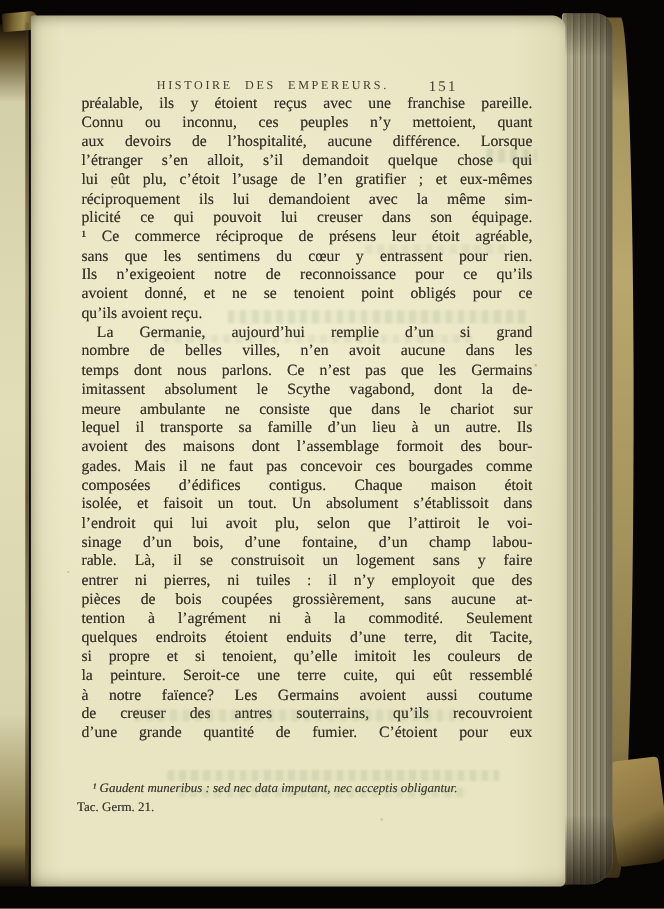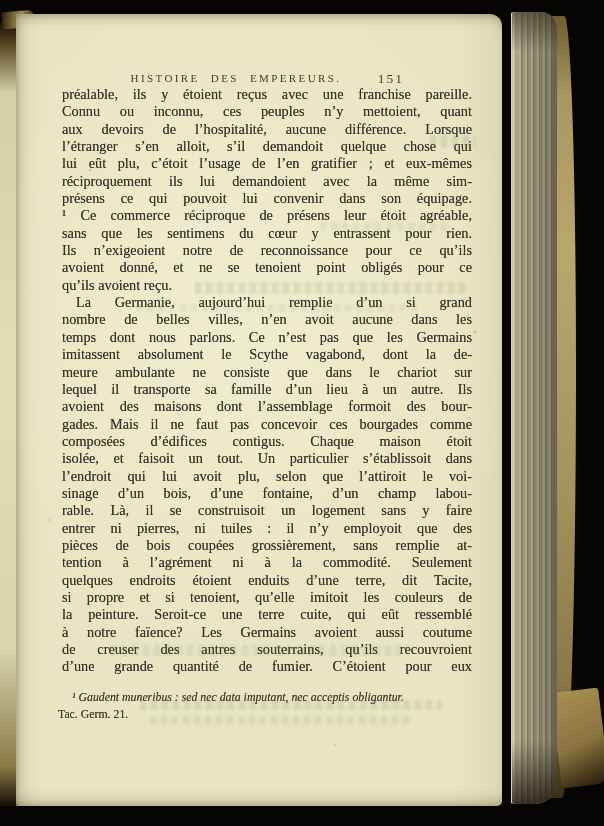--- a/index.html
+++ b/index.html
@@ -40,21 +40,21 @@
     border-radius:3px 6px 2px 2px;transform:rotate(-5deg);
   }
   .gutter-line{
     position:absolute;left:23px;top:20px;width:3px;height:786px;
     background:linear-gradient(180deg,rgba(60,45,18,.2) 0%,rgba(70,52,20,.85) 8%,rgba(90,70,30,.55) 30%,rgba(70,52,20,.8) 55%,rgba(90,70,30,.5) 75%,rgba(50,38,14,.9) 96%,rgba(30,20,8,.4) 100%);
     border-radius:2px;
   }
 
   
   .page{
-    position:absolute;left:16px;top:14px;width:486px;height:792px;
+    position:absolute;left:28px;top:14px;width:486px;height:792px;
     border-radius:3px 12px 5px 2px;
     background:
       radial-gradient(circle 2.5px at 74px 156px, rgba(150,110,40,.45), rgba(150,110,40,0) 70%),
       radial-gradient(circle 2.5px at 459px 318px, rgba(176,80,50,.55), rgba(176,80,50,0) 70%),
       radial-gradient(circle 3px at 319px 731px, rgba(140,120,60,.3), rgba(140,120,60,0) 70%),
       radial-gradient(circle 2px at 34px 506px, rgba(90,70,30,.35), rgba(90,70,30,0) 70%),
       radial-gradient(ellipse 420px 500px at 45% 38%, #f0edcf 0%, rgba(240,237,207,0) 70%),
       linear-gradient(90deg, #ddd9b4 0%, #e9e5c2 6%, #e9e5c2 90%, #ded9b4 100%),
       linear-gradient(180deg, #e4e0bc 0%, #eae6c4 8%, #eae6c4 90%, #dcd8b2 100%);
     background-color:#e9e5c2;
@@ -77,21 +77,21 @@
     margin:0;font-size:14.3px;line-height:17.35px;white-space:nowrap;
     text-align:justify;text-align-last:justify;
     text-shadow:0 0 .5px rgba(54,50,42,.65);
   }
   .line.indent{text-indent:14px;}
   .line.para-end{text-align-last:left;}
 
   
   .footnote{position:absolute;left:42px;top:675px;width:414px;color:#3a362c;}
   .footnote .fn-line{margin:0;font-size:11.8px;line-height:16.5px;text-shadow:0 0 .4px rgba(58,54,44,.6);}
-  .fn-line.fn-italic{font-style:italic;text-indent:14px;}
+  .fn-line.fn-italic{font-style:italic;text-indent:14px;margin-top:19px;}
   .fn-line.fn-roman{font-style:normal;}
 
   
   .ghost{
     position:absolute;border-radius:2px;filter:blur(1.1px);opacity:.5;
     background:repeating-linear-gradient(90deg,rgba(108,140,104,.32) 0 6px,rgba(108,140,104,.07) 6px 11px);
   }
   .g1{left:414px;top:121px;width:46px;height:13px;opacity:.55;}
   .g2{left:179px;top:268px;width:272px;height:12px;}
   .g3{left:120px;top:290px;width:282px;height:8px;opacity:.3;}
@@ -119,41 +119,41 @@
       <span class="page-number">151</span>
     </div>
 
     <div class="body-text">
         <p class="line">préalable, ils y étoient reçus avec une franchise pareille.</p>
         <p class="line">Connu ou inconnu, ces peuples n’y mettoient, quant</p>
         <p class="line">aux devoirs de l’hospitalité, aucune différence. Lorsque</p>
         <p class="line">l’étranger s’en alloit, s’il demandoit quelque chose qui</p>
         <p class="line">lui eût plu, c’étoit l’usage de l’en gratifier ; et eux-mêmes</p>
         <p class="line">réciproquement ils lui demandoient avec la même sim-</p>
-        <p class="line">présens ce qui pouvoit lui convenir dans son équipage.</p>
+        <p class="line">plicité ce qui pouvoit lui creuser dans son équipage.</p>
         <p class="line">¹ Ce commerce réciproque de présens leur étoit agréable,</p>
         <p class="line">sans que les sentimens du cœur y entrassent pour rien.</p>
         <p class="line">Ils n’exigeoient notre de reconnoissance pour ce qu’ils</p>
         <p class="line">avoient donné, et ne se tenoient point obligés pour ce</p>
         <p class="line para-end">qu’ils avoient reçu.</p>
         <p class="line indent">La Germanie, aujourd’hui remplie d’un si grand</p>
         <p class="line">nombre de belles villes, n’en avoit aucune dans les</p>
         <p class="line">temps dont nous parlons. Ce n’est pas que les Germains</p>
         <p class="line">imitassent absolument le Scythe vagabond, dont la de-</p>
         <p class="line">meure ambulante ne consiste que dans le chariot sur</p>
         <p class="line">lequel il transporte sa famille d’un lieu à un autre. Ils</p>
         <p class="line">avoient des maisons dont l’assemblage formoit des bour-</p>
         <p class="line">gades. Mais il ne faut pas concevoir ces bourgades comme</p>
         <p class="line">composées d’édifices contigus. Chaque maison étoit</p>
-        <p class="line">isolée, et faisoit un tout. Un particulier s’établissoit dans</p>
+        <p class="line">isolée, et faisoit un tout. Un absolument s’établissoit dans</p>
         <p class="line">l’endroit qui lui avoit plu, selon que l’attiroit le voi-</p>
         <p class="line">sinage d’un bois, d’une fontaine, d’un champ labou-</p>
         <p class="line">rable. Là, il se construisoit un logement sans y faire</p>
         <p class="line">entrer ni pierres, ni tuiles : il n’y employoit que des</p>
-        <p class="line">pièces de bois coupées grossièrement, sans remplie at-</p>
+        <p class="line">pièces de bois coupées grossièrement, sans aucune at-</p>
         <p class="line">tention à l’agrément ni à la commodité. Seulement</p>
         <p class="line">quelques endroits étoient enduits d’une terre, dit Tacite,</p>
         <p class="line">si propre et si tenoient, qu’elle imitoit les couleurs de</p>
         <p class="line">la peinture. Seroit-ce une terre cuite, qui eût ressemblé</p>
         <p class="line">à notre faïence? Les Germains avoient aussi coutume</p>
         <p class="line">de creuser des antres souterrains, qu’ils recouvroient</p>
         <p class="line">d’une grande quantité de fumier. C’étoient pour eux</p>
       </div>
 
     <div class="footnote">

